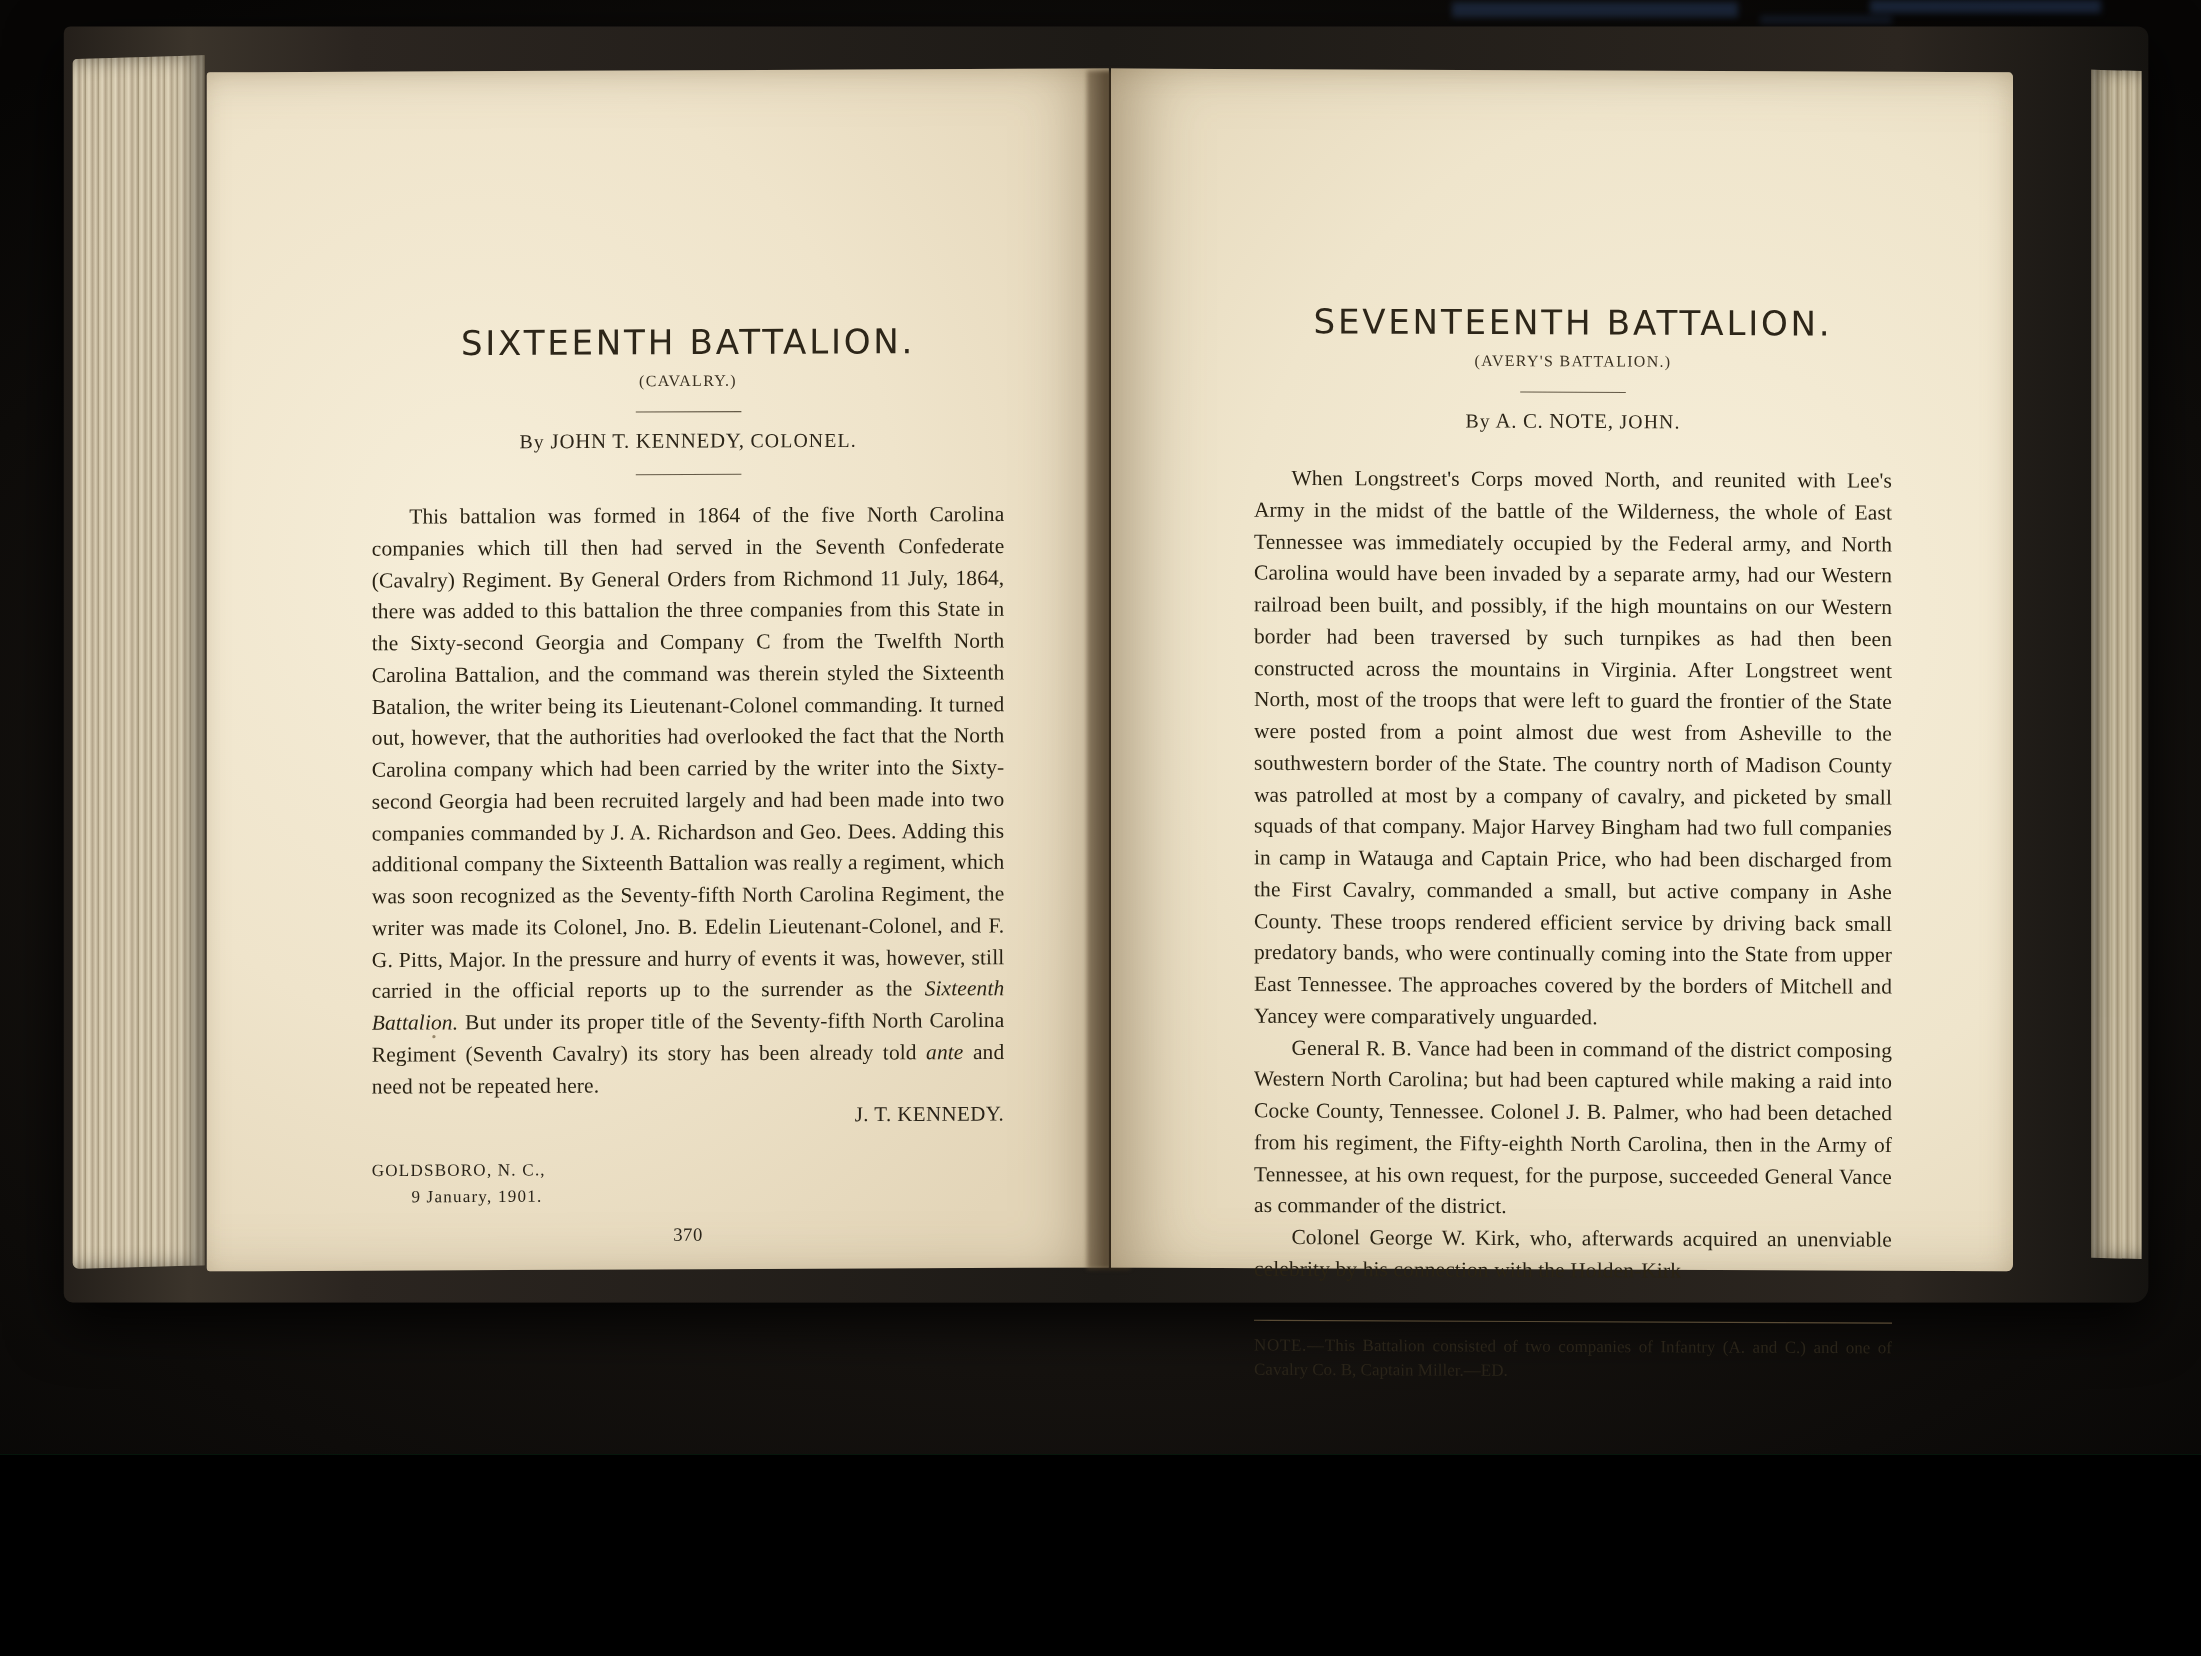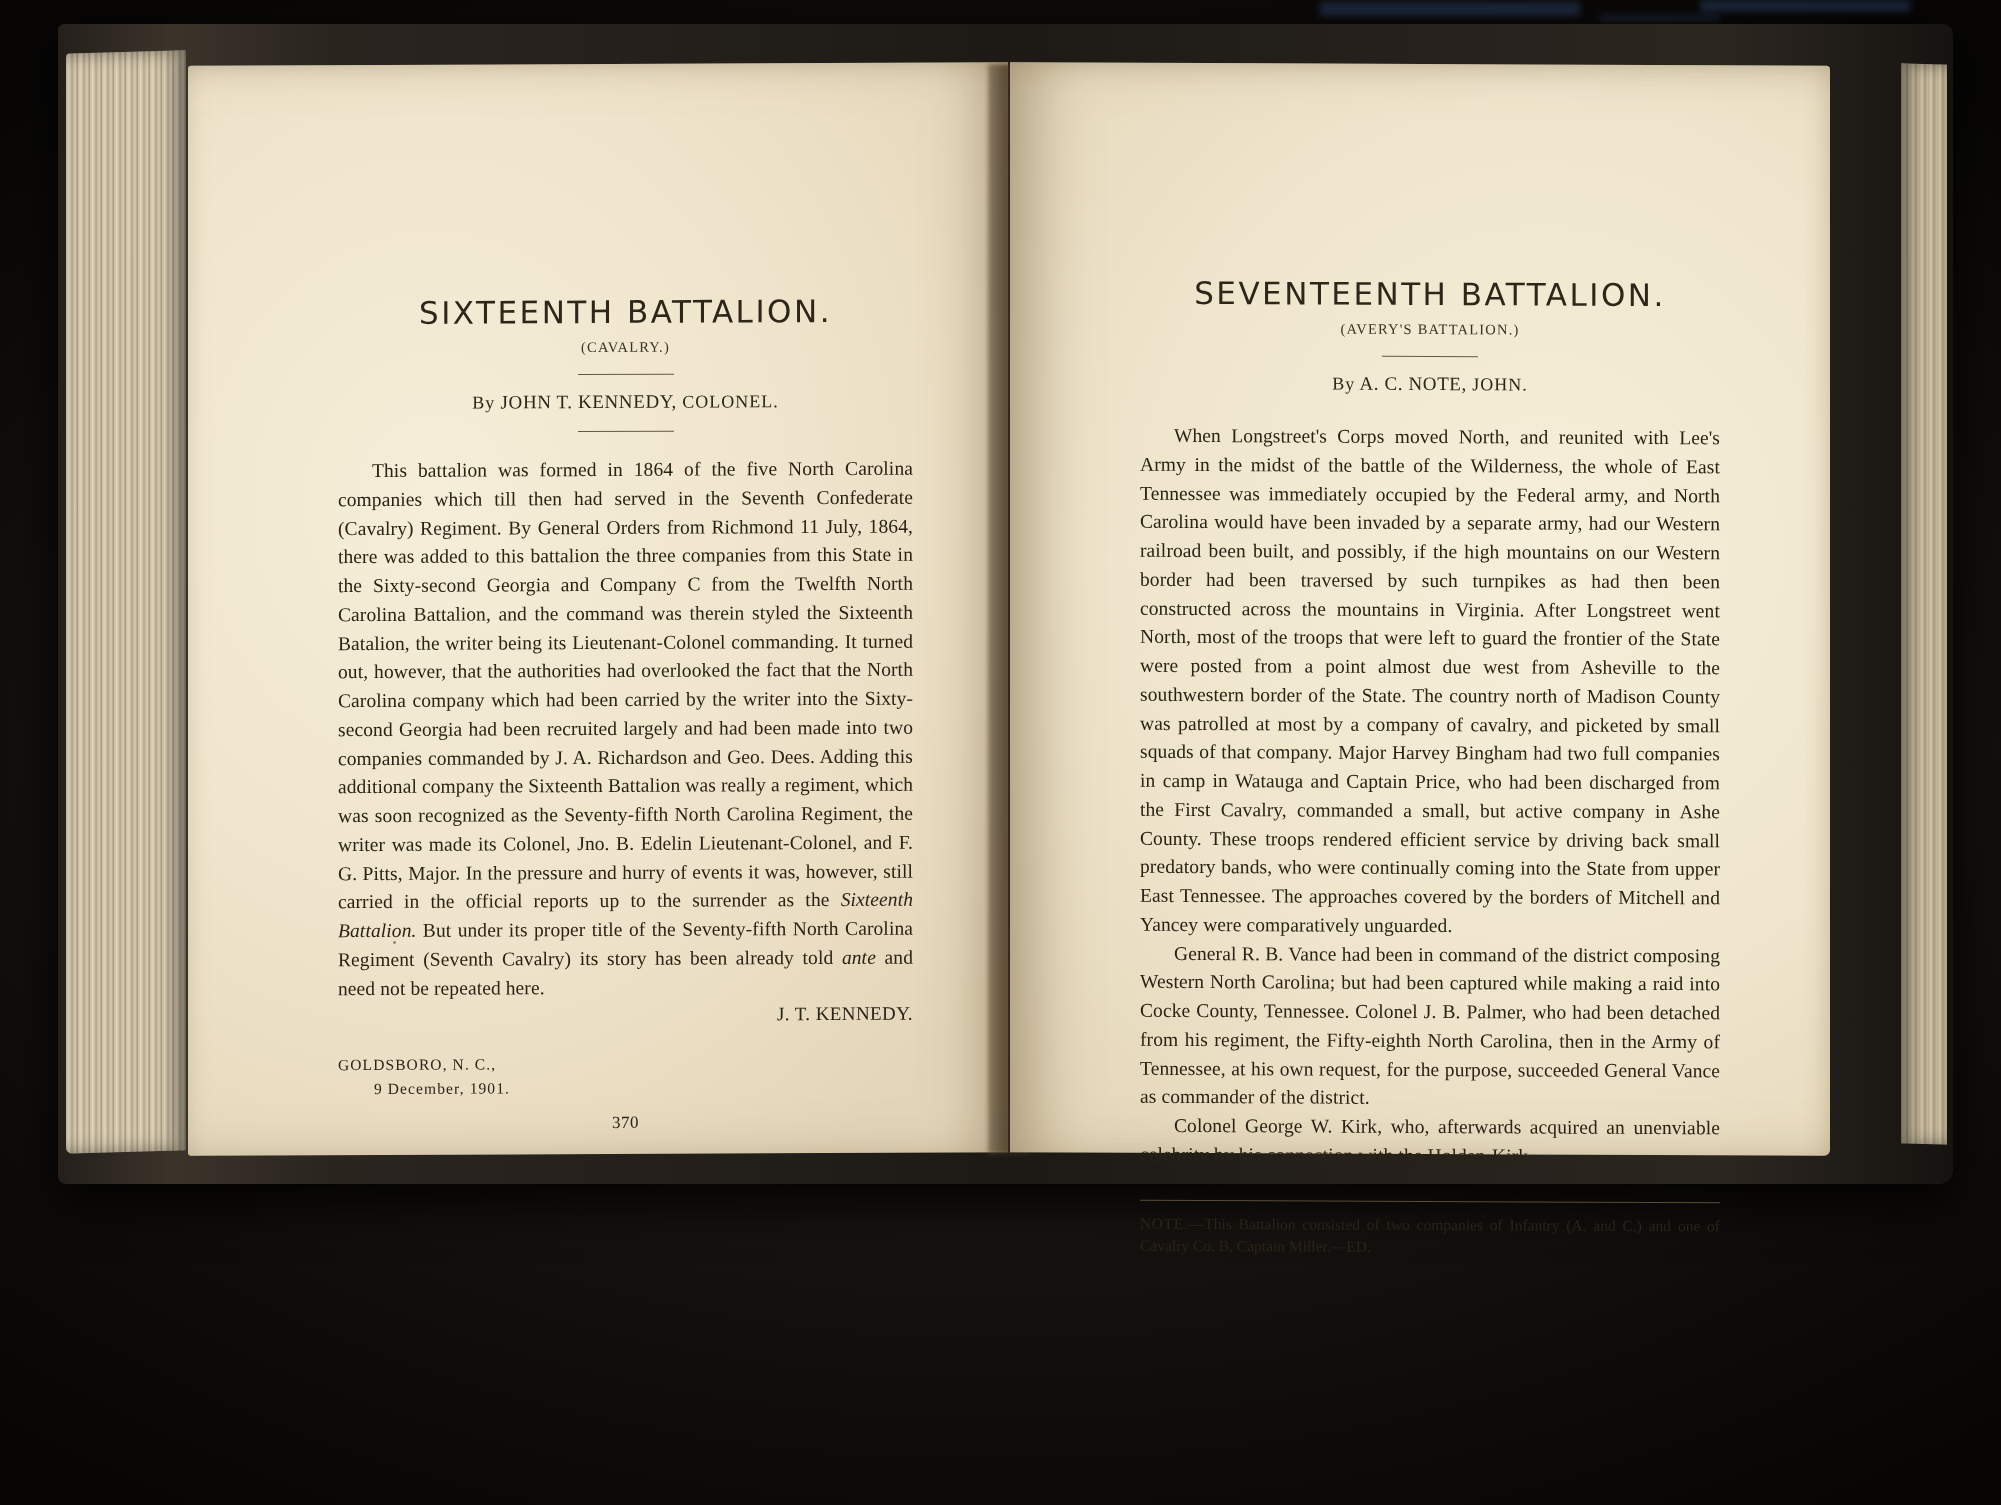--- a/index.html
+++ b/index.html
@@ -12,21 +12,21 @@
     height: 1505px;
     overflow: hidden;
     font-family: "Liberation Serif", serif;
   }
 
   
   #photo {
     position: absolute;
     left: 0; top: 0;
     width: 2001px;
-    height: 1505px;
+    height: 1322px;
     background: #15803d;
     overflow: hidden;
   }
   #table-surface {
     position: absolute;
     left: 0; top: 0;
     width: 2001px;
     height: 1505px;
     background:
       radial-gradient(ellipse 1500px 900px at 50% 50%, #2a2622 0%, #15120f 55%, #070605 100%);
@@ -250,21 +250,21 @@
         </div>
         <div class="rule"></div>
 
         <div class="body">
           <p><span>This battalion was formed in 1864 of the five North Carolina companies which till then had served in the Seventh Confederate (Cavalry) Regiment.  By General Orders from Richmond 11 July, 1864, there was added to this battalion the three companies from this State in the Sixty-second Georgia and Company C from the Twelfth North Carolina Battalion, and the command was therein styled the Sixteenth Batalion, the writer being its Lieutenant-Colonel commanding.  It turned out, however, that the authorities had overlooked the fact that the North Carolina company which had been carried by the writer into the Sixty-second Georgia had been recruited largely and had been made into two companies commanded by J. A. Richardson and Geo. Dees.  Adding this additional company the Sixteenth Battalion was really a regiment, which was soon recognized as the Seventy-fifth North Carolina Regiment, the writer was made its Colonel, Jno. B. Edelin Lieutenant-Colonel, and F. G. Pitts, Major. In the pressure and hurry of events it was, however, still carried in the official reports up to the surrender as the </span><span class="italic">Sixteenth Battalion.</span><span>  But under its proper title of the Seventy-fifth North Carolina Regiment (Seventh Cavalry) its story has been already told </span><span class="italic">ante</span><span> and need not be repeated here.</span></p>
           <div class="sig">
             <span>J. T. </span><span class="sc">KENNEDY.</span>
           </div>
           <div class="place">
             <div>GOLDSBORO, N. C.,</div>
-            <div><span class="indent">9 December, 1901.</span></div>
+            <div><span class="indent">9 January, 1901.</span></div>
           </div>
           <div class="folio">370</div>
         </div>
       </div>
       <div class="speck" style="left:205px; top:876px;"></div>
     </div>
 
     <div id="gutter"></div>
 
     <div class="page" id="page-right">

